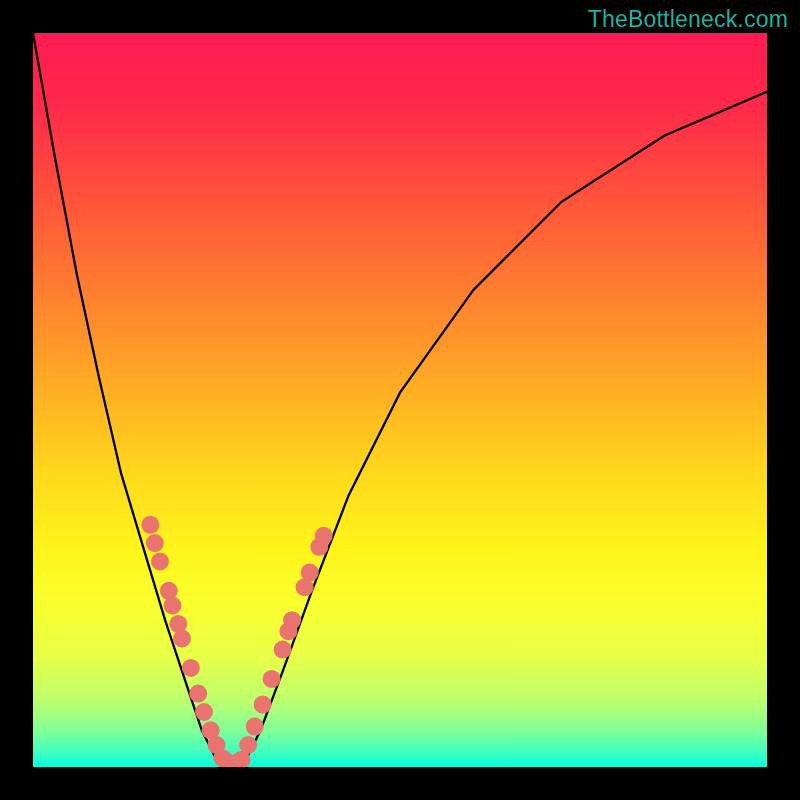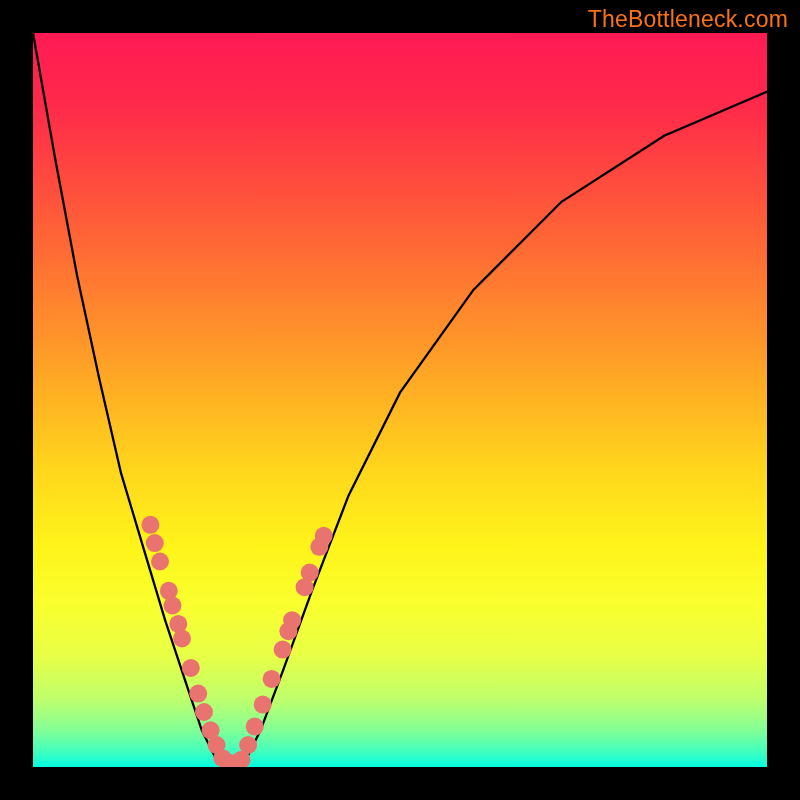--- a/index.html
+++ b/index.html
@@ -49,21 +49,21 @@
   svg.curve {
     position: absolute;
     inset: 0;
     width: 100%;
     height: 100%;
   }
   .watermark {
     position: absolute;
     top: 6px;
     right: 12px;
-    color: #f97316;
+    color: #14b8a6;
     font-size: 23px;
     font-weight: 500;
     letter-spacing: 0.2px;
     user-select: none;
   }
 </style>
 </head>
 <body>
 
 <div class="stage">

